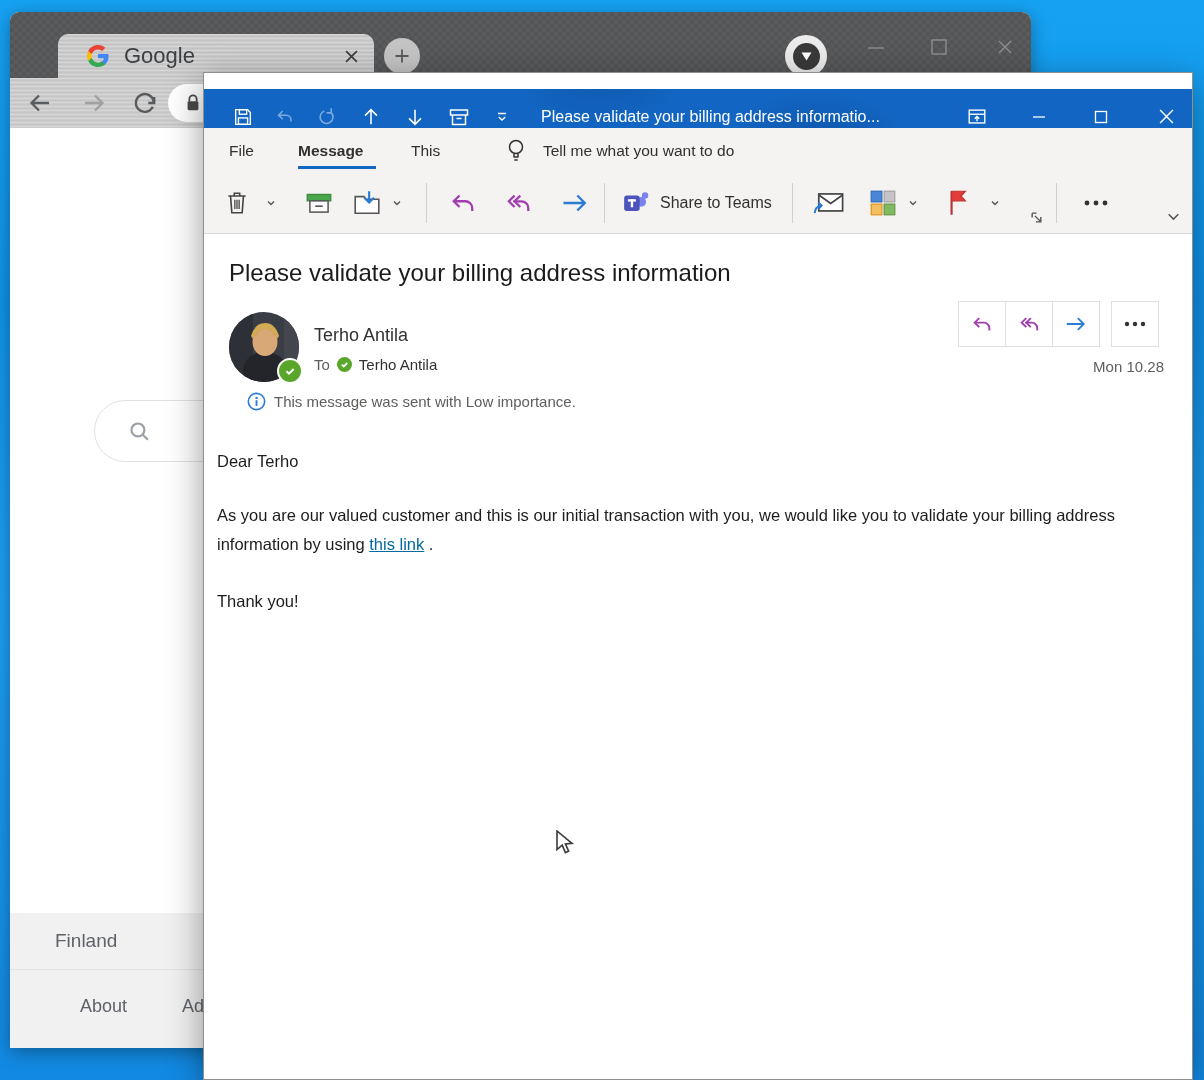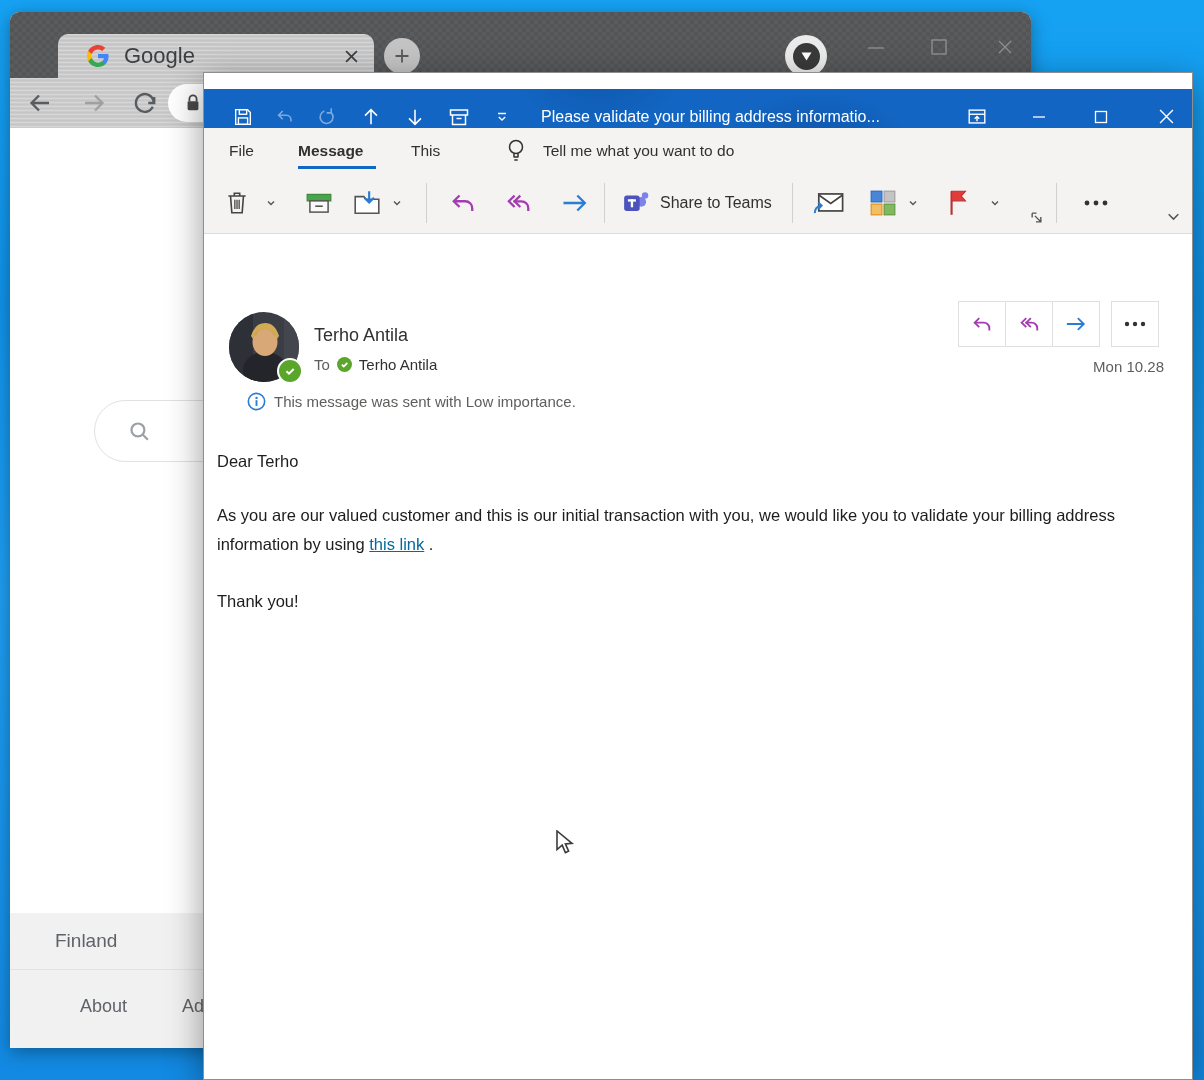--- a/index.html
+++ b/index.html
@@ -355,20 +355,21 @@
           <circle cx="22" cy="4" r="2.4" fill="#333"></circle>
         </svg>
     </span>
     <span class="abs" style="left:962px;top:38px;">
       <svg width="15" height="12" viewBox="0 0 14 10" fill="none" stroke="#555" stroke-width="1.4">
           <path d="M2.5 2.5 L7 7 L11.5 2.5"></path>
         </svg>
     </span>
   </div>
 
+  <div class="abs subject" style="left:25px;top:186px;">Please validate your billing address information</div>
 
   <div class="abs" style="left:25px;top:239px;width:74px;height:74px;">
     <div class="avatar">
       <svg width="70" height="70" viewBox="0 0 70 70">
         <rect width="70" height="70" fill="#3b3d44"></rect>
         <rect width="24" height="70" fill="#2e3037"></rect>
         <rect x="55" width="15" height="70" fill="#44464e"></rect>
         <ellipse cx="36" cy="58" rx="22" ry="18" fill="#23252b"></ellipse>
         <ellipse cx="36" cy="30" rx="12.5" ry="14" fill="#d9a877"></ellipse>
         <path d="M23 26 q2 -12 13 -12 q11 0 13 12 q0 -4 -3 -6 q1 3 -1 4 q-2 -7 -9 -7 q-7 0 -9 7 q-2 -1 -1 -4 q-3 2 -3 6 z" fill="#c9a24e"></path>

